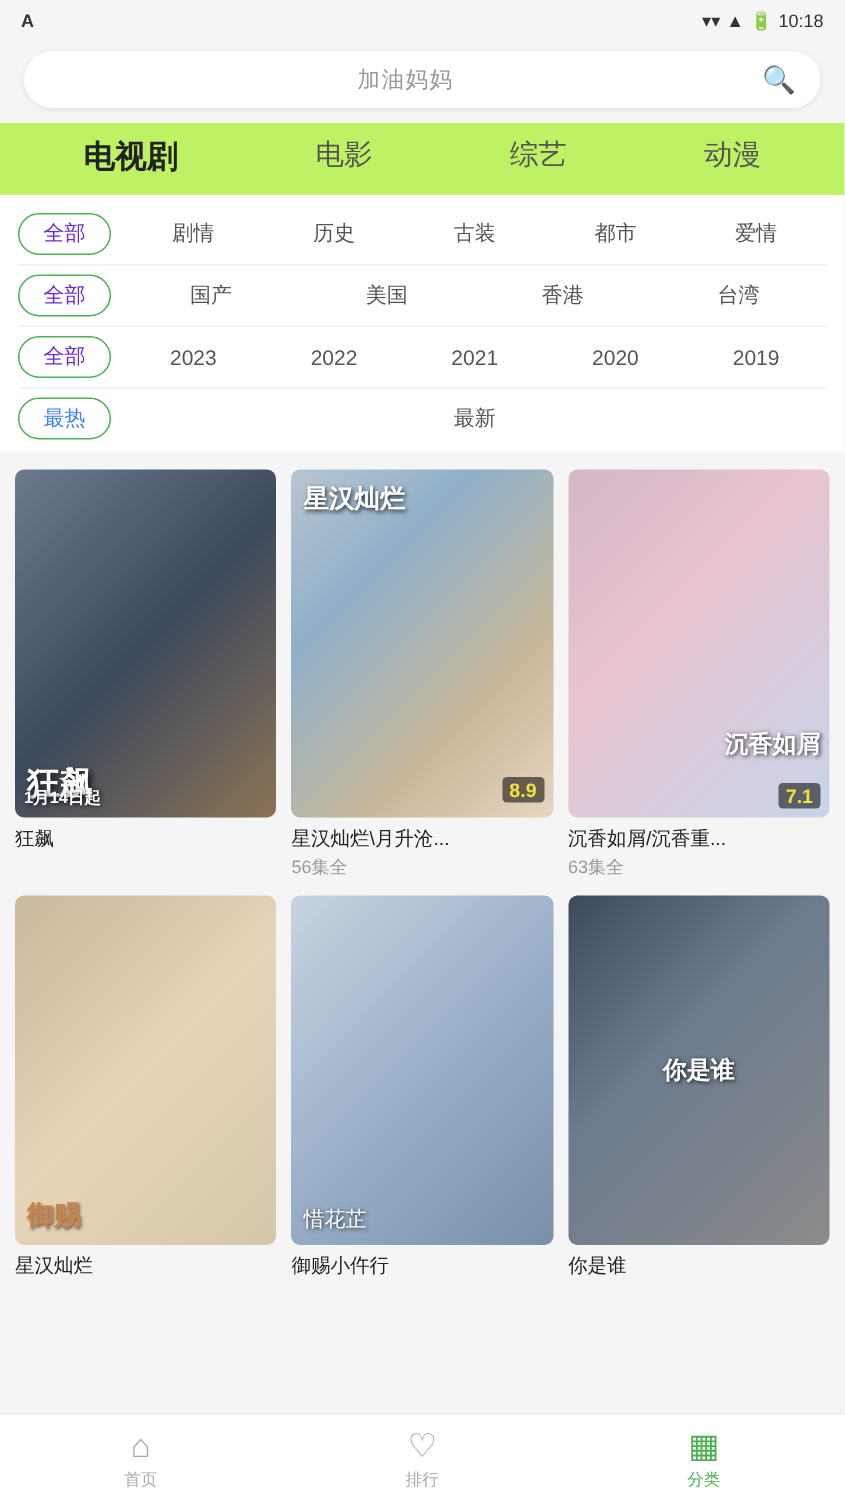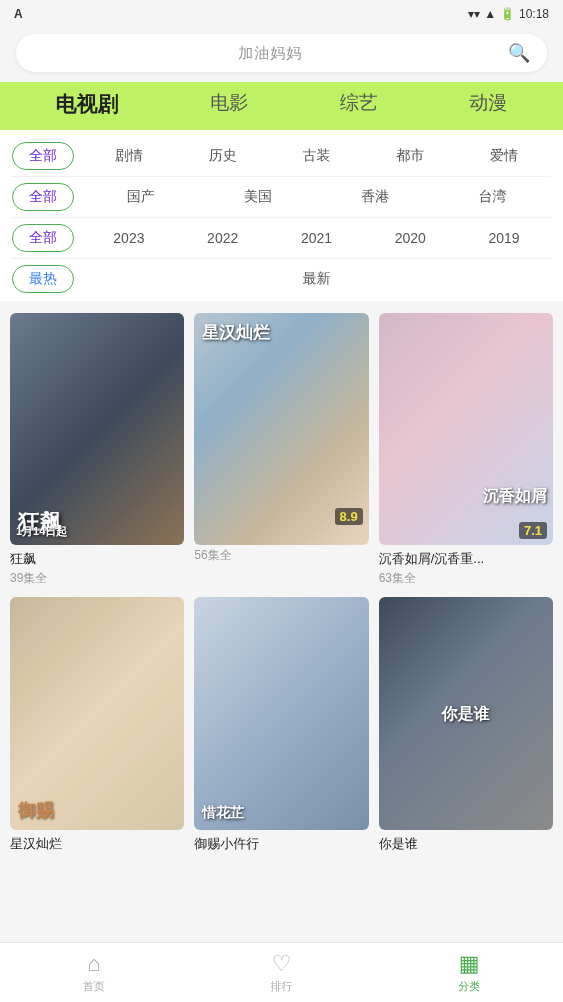--- a/index.html
+++ b/index.html
@@ -284,29 +284,29 @@
     <div class="media-grid">
 
       <div class="media-card">
         <div class="media-thumb thumb-1">
           <div class="thumb-overlay">
             <span class="thumb-title-overlay">狂飙</span>
           </div>
           <div class="media-date-badge">1月14日起</div>
         </div>
         <div class="media-title">狂飙</div>
-        <div class="media-sub">39集全</div>
       </div>
 
       <div class="media-card">
         <div class="media-thumb thumb-2">
-          <div style="position:absolute;bottom:20px;right:6px;background:rgba(0,0,0,0.55);color:#f0e040;font-size:13px;font-weight:bold;padding:1px 5px;border-radius:3px;">8.9</div>
+          <div style="position:absolute;bottom:10px;right:6px;background:rgba(0,0,0,0.55);color:#f0e040;font-size:13px;font-weight:bold;padding:1px 5px;border-radius:3px;">8.9</div>
 
           <div style="position:absolute;top:8px;left:8px;color:#fff;font-size:17px;font-weight:bold;text-shadow:1px 1px 3px rgba(0,0,0,0.8);">星汉灿烂</div>
         </div>
+        <div class="media-title">星汉灿烂\月升沧...</div>
         <div class="media-sub">56集全</div>
       </div>
 
       <div class="media-card">
         <div class="media-thumb thumb-3">
           <div style="position:absolute;bottom:6px;right:6px;background:rgba(0,0,0,0.55);color:#f0e040;font-size:13px;font-weight:bold;padding:1px 5px;border-radius:3px;">7.1</div>
           <div style="position:absolute;bottom:38px;right:6px;color:#fff;font-size:16px;font-weight:bold;text-shadow:1px 1px 3px rgba(0,0,0,0.8);">沉香如屑</div>
         </div>
         <div class="media-title">沉香如屑/沉香重...</div>
         <div class="media-sub">63集全</div>
@@ -315,21 +315,21 @@
       <div class="media-card">
         <div class="media-thumb thumb-4">
           <div style="position:absolute;bottom:8px;left:8px;color:#c8844a;font-size:18px;font-weight:bold;text-shadow:1px 1px 2px rgba(0,0,0,0.5);">御赐</div>
         </div>
         <div class="media-title">星汉灿烂</div>
         <div class="media-sub"></div>
       </div>
 
       <div class="media-card">
         <div class="media-thumb thumb-5">
-          <div style="position:absolute;bottom:8px;left:8px;color:#fff;font-size:14px;font-weight:bold;text-shadow:1px 1px 3px rgba(0,0,0,0.8);">惜花芷</div>
+          <div style="position:absolute;bottom:8px;left:8px;color:#fff;font-size:14px;font-weight:normal;text-shadow:1px 1px 3px rgba(0,0,0,0.8);">惜花芷</div>
         </div>
         <div class="media-title">御赐小仵行</div>
         <div class="media-sub"></div>
       </div>
 
       <div class="media-card">
         <div class="media-thumb thumb-6">
           <div style="position:absolute;top:50%;left:50%;transform:translate(-50%,-50%);color:#fff;font-size:16px;font-weight:bold;text-shadow:1px 1px 3px rgba(0,0,0,0.8);text-align:center;white-space:nowrap;">你是谁</div>
         </div>
         <div class="media-title">你是谁</div>

